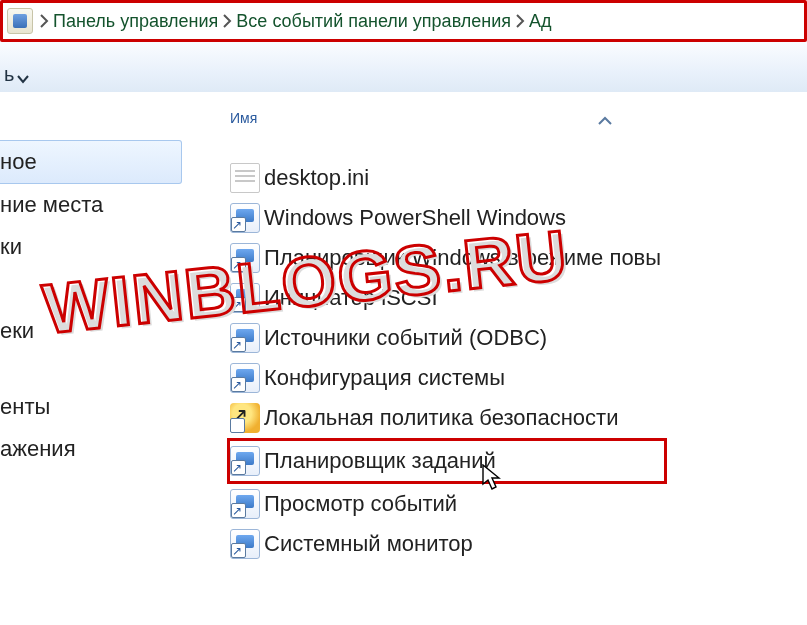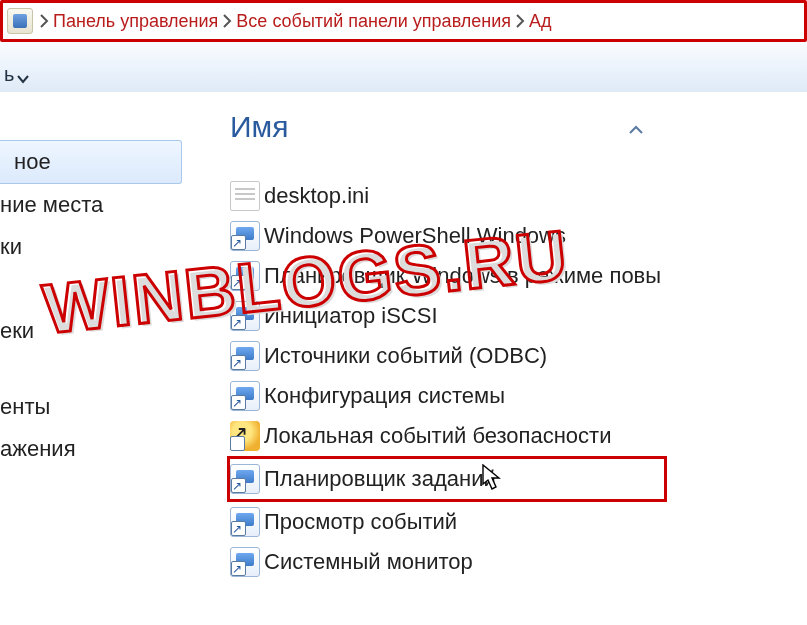--- a/index.html
+++ b/index.html
@@ -2,38 +2,38 @@
 <html><head>
 <meta charset="utf-8">
 <style>
   * { box-sizing: border-box; margin: 0; padding: 0; }
   html, body { width: 807px; height: 625px; overflow: hidden; font-family: "Segoe UI", Tahoma, sans-serif; font-size: 18px; background: #fff; }
 
   
   .addr-outer { border: 3px solid #c00; border-radius: 2px; background: #fff; height: 42px; display: flex; align-items: center; padding: 0 4px; gap: 4px; }
   .addr-icon { width: 26px; height: 26px; background: linear-gradient(#f8f8f0,#e8e4d0); border: 1px solid #c8c4a8; border-radius: 3px; flex: 0 0 auto; position: relative; }
   .addr-icon::after { content: ""; position: absolute; inset: 5px; background: linear-gradient(#6fa0e0,#3a70b8); border-radius: 2px; }
-  .crumb { display: flex; align-items: center; gap: 4px; white-space: nowrap; color: #b91c1c; cursor: pointer; padding: 4px 2px; }
+  .crumb { display: flex; align-items: center; gap: 4px; white-space: nowrap; color: #14532d; cursor: pointer; padding: 4px 2px; }
   .crumb svg { flex: 0 0 auto; }
   .addr-track { display: flex; align-items: center; overflow: hidden; flex: 1; }
 
   
   .toolbar-strip { height: 50px; background: linear-gradient(#fafcff,#e9f1fb 60%,#dfeaf6); display: flex; align-items: flex-end; padding: 0 0 6px 0; color: #234; }
   .toolbar-strip .frag { font-size: 20px; padding-left: 4px; }
   .toolbar-strip svg { margin-left: 2px; }
 
   
   .main { display: flex; height: calc(625px - 42px - 50px); background: #fff; }
   .sidebar { width: 182px; flex: 0 0 182px; padding-top: 48px; font-size: 22px; color: #222; }
   .sidebar .cat { padding: 8px 0 8px 0; }
-  .sidebar .cat.sel { background: linear-gradient(#eef6ff,#dceafc); border: 1px solid #a8c8ee; border-left: none; border-radius: 0 3px 3px 0; padding-left: 14px; }
+  .sidebar .cat.sel { background: linear-gradient(#eef6ff,#dceafc); border: 1px solid #a8c8ee; border-left: none; border-radius: 0 3px 3px 0; }
   .sidebar .spacer1 { height: 42px; }
   .sidebar .spacer2 { height: 34px; }
   .content { flex: 1; position: relative; padding: 18px 0 0 48px; }
-  .col-header { color: #2a5a9e; font-size: 30px; padding-bottom: 6px; }
+  .col-header { color: #2a5a9e; font-size: 14px; padding-bottom: 6px; }
   .col-header-row { display: flex; align-items: center; gap: 340px; }
   .sort-caret { color: #5a7aa0; }
 
   .files { margin-top: 26px; }
   .file-row { display: flex; align-items: center; gap: 4px; height: 40px; font-size: 22px; color: #222; white-space: nowrap; padding-right: 8px; }
   .file-row .ico { width: 30px; height: 30px; flex: 0 0 30px; position: relative; }
 
   
   .ico.shortcut { background: linear-gradient(#fff,#e8effa); border: 1px solid #9cb6d8; border-radius: 3px; }
   .ico.shortcut::before { content: ""; position: absolute; left: 5px; top: 5px; right: 5px; bottom: 10px; background: linear-gradient(#6ea8ef,#3d7ac8); border-radius: 2px; }
@@ -140,21 +140,21 @@
           <span>Источники событий (ODBC)</span>
         </div>
         <div class="file-row">
           <div class="ico shortcut">
             <span class="arrow">↗</span>
           </div>
           <span>Конфигурация системы</span>
         </div>
         <div class="file-row">
           <div class="ico shield"><span class="arrow">↗</span></div>
-          <span>Локальная событий безопасности</span>
+          <span>Локальная политика безопасности</span>
         </div>
         <div class="file-row hot">
           <div class="ico shortcut">
             <span class="arrow">↗</span>
           </div>
           <span>Планировщик заданий</span>
         </div>
         <div class="file-row">
           <div class="ico shortcut">
             <span class="arrow">↗</span>

